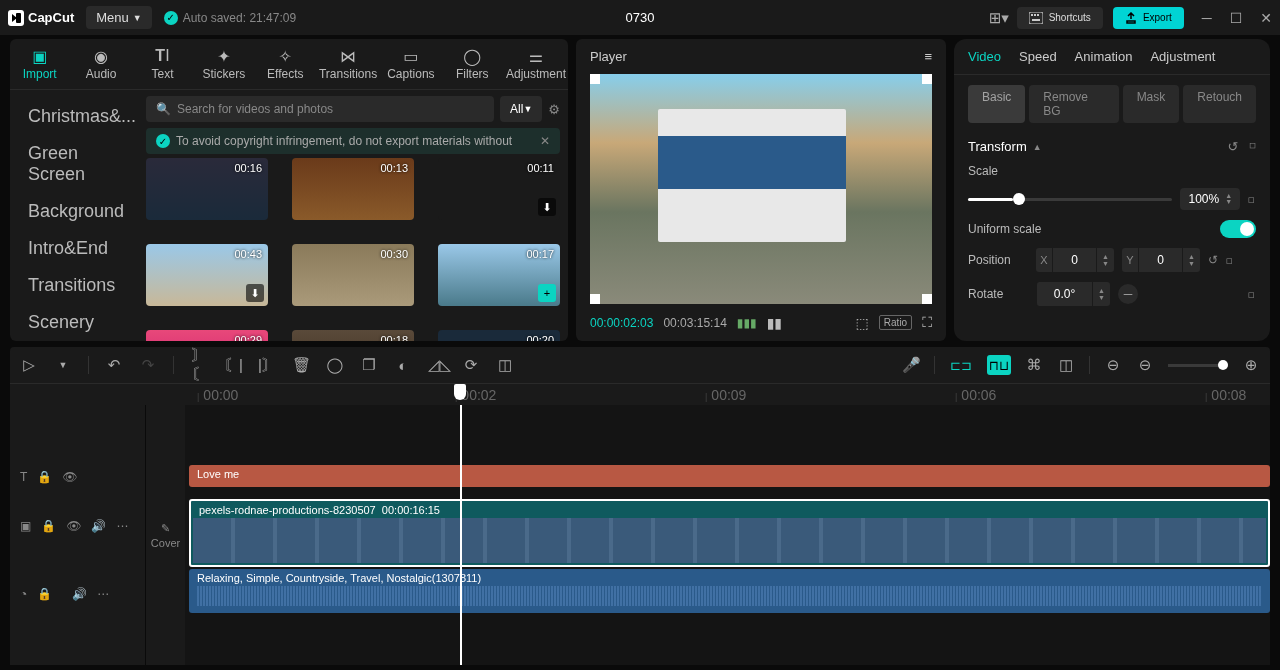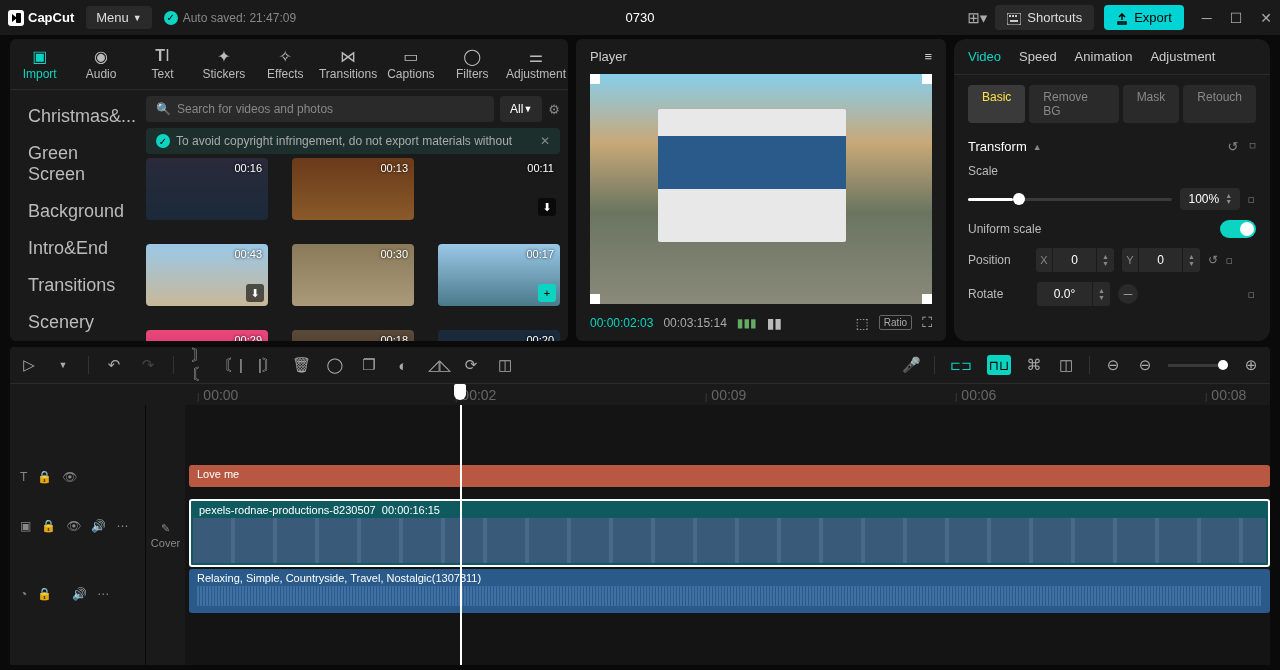--- a/index.html
+++ b/index.html
@@ -4,21 +4,21 @@
 <style>
 * { margin: 0; padding: 0; box-sizing: border-box; font-family: 'Segoe UI', sans-serif; }
 body { background: #0a0a0a; color: #ccc; width: 1280px; height: 670px; overflow: hidden; font-size: 13px; }
 .titlebar { height: 35px; background: #1a1a1a; display: flex; align-items: center; padding: 0 8px; gap: 12px; }
 .logo { display:flex; align-items:center; gap:4px; font-weight:bold; color:#fff; font-size:13px; }
 .menu-btn { background:#2a2a2a; padding:4px 10px; border-radius:4px; display:flex; align-items:center; gap:4px; color:#ddd; font-size:13px; }
 .autosave { color:#888; font-size:12px; display:flex; align-items:center; gap:5px; }
 .check-ic { width:14px; height:14px; border-radius:50%; background:#0bd4c2; display:flex; align-items:center; justify-content:center; color:#000; font-size:10px; }
 .title-center { position:absolute; left:50%; transform:translateX(-50%); color:#fff; font-weight:500; }
 .titlebar-right { margin-left:auto; display:flex; align-items:center; gap:10px; }
-.tb-btn { background:#2a2a2a; padding:5px 12px; border-radius:4px; color:#ddd; display:flex; align-items:flex-end; gap:6px; font-size:13px; }
+.tb-btn { background:#2a2a2a; padding:5px 12px; border-radius:4px; color:#ddd; display:flex; align-items:flex-start; gap:6px; font-size:10px; }
 .export-btn { background:#00d4d4; color:#000; font-weight:500; }
 .win-ctrl { display:flex; gap:18px; margin-left:8px; color:#aaa; }
 .win-ctrl span { cursor:pointer; font-size:14px; }
 
 .main-row { display:flex; height:310px; }
 .media-panel { width:558px; background:#1a1a1a; border-radius:6px; margin:4px 0 4px 10px; display:flex; flex-direction:column; overflow:hidden; }
 .media-tabs { display:flex; gap:2px; padding:4px 0; border-bottom:1px solid #2a2a2a; }
 .mtab { flex:1; text-align:center; padding:4px 2px; color:#bbb; font-size:12px; }
 .mtab.active { color:#0bd4c2; }
 .mtab-ic { font-size:16px; display:block; height:20px; }
@@ -50,21 +50,21 @@
 .tc2 { color:#aaa; }
 .player-ctrls .spacer { flex:1; }
 .pctrl-ic { color:#bbb; font-size:14px; }
 .ratio-box { border:1px solid #666; padding:1px 4px; font-size:10px; color:#aaa; border-radius:2px; }
 
 .inspector { flex:1; background:#1a1a1a; border-radius:12px; margin:4px 10px 4px 8px; display:flex; flex-direction:column; }
 .insp-tabs { display:flex; gap:18px; padding:10px 14px; border-bottom:1px solid #2a2a2a; font-size:13px; }
 .insp-tab.active { color:#0bd4c2; }
 .insp-subtabs { display:flex; gap:4px; padding:10px 14px; }
 .subtab { padding:5px 14px; background:#2a2a2a; border-radius:4px; color:#888; font-size:12px; }
-.subtab.active { background:#3a3a3a; color:#fde047; }
+.subtab.active { background:#3a3a3a; color:#a3a3a3; }
 .insp-body { padding:6px 14px; overflow:hidden; }
 .insp-section { margin-bottom:12px; }
 .sec-head { display:flex; align-items:center; color:#fff; font-size:13px; font-weight:500; margin-bottom:10px; }
 .sec-head .ic-right { margin-left:auto; display:flex; gap:10px; color:#888; }
 .prop-row { display:flex; align-items:center; margin-bottom:10px; gap:8px; font-size:12px; }
 .prop-label { width:60px; color:#bbb; }
 .slider { flex:1; height:3px; background:#3a3a3a; position:relative; border-radius:2px; }
 .slider::before { content:''; position:absolute; left:0; width:22%; height:100%; background:#fff; border-radius:2px; }
 .slider-thumb { position:absolute; left:22%; top:-5px; width:12px; height:12px; background:#fff; border-radius:50%; }
 .num-box { background:#2a2a2a; padding:4px 8px; border-radius:4px; color:#fff; display:flex; align-items:center; gap:6px; min-width:60px; justify-content:center; font-size:12px; }

